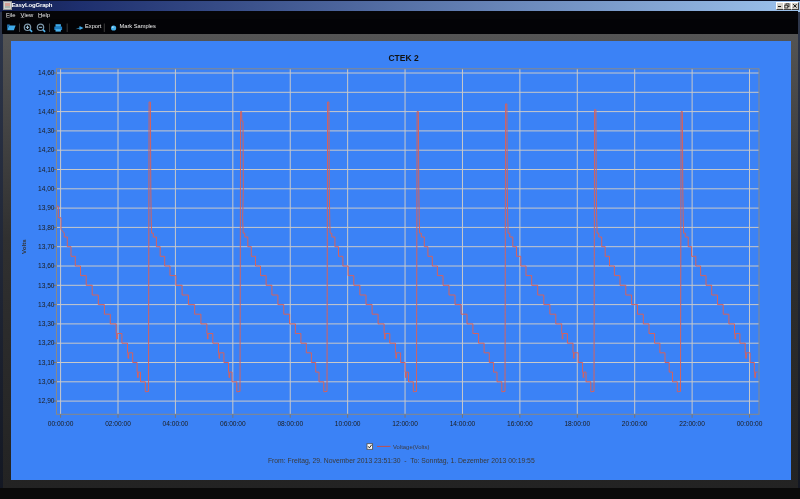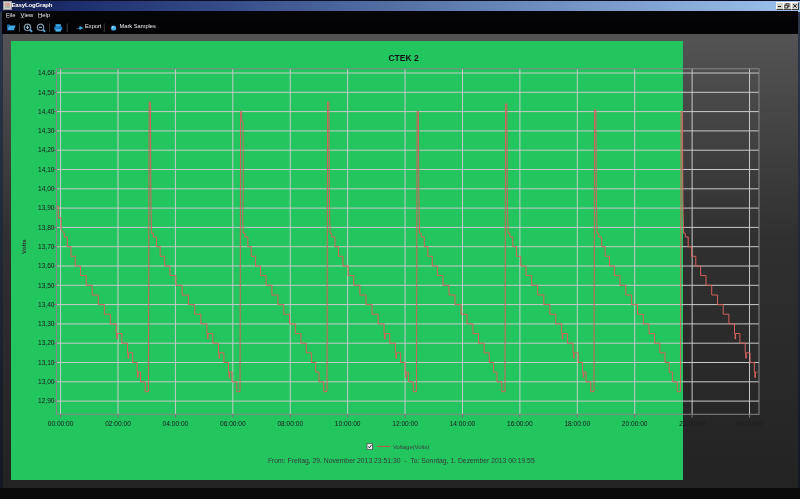--- a/index.html
+++ b/index.html
@@ -68,21 +68,21 @@
     <path d="M73.5 10.2 L77.5 8.5 L77.5 7.0 L81.5 9.0 L77.5 11.0 L77.5 9.6 Z" fill="#3fa9e8"></path>
 
     <circle cx="111.6" cy="9" r="2.6" fill="#45b0ea"></circle>
     <circle cx="110.8" cy="8.2" r="0.9" fill="#aadcf8"></circle>
   </svg>
   <div class="abs" style="left:85px;top:23.4px;font-size:5.7px;color:#f0f0f0;">Export</div>
   <div class="abs" style="left:119.5px;top:23.4px;font-size:5.7px;color:#f0f0f0;">Mark Samples</div>
 
   <div class="abs" style="left:2.5px;top:34px;width:795px;height:454px;background:linear-gradient(#545454,#303030 45%,#232323);"></div>
 
-  <div class="abs" style="left:11px;top:41px;width:672px;height:439px;background:#22c55e;">
+  <div class="abs" style="left:11px;top:41px;width:780px;height:439px;background:#3b82f6;">
 <svg width="780" height="439" viewBox="0 0 780 439" style="position:absolute;left:0;top:0">
 <g stroke="#c9c9c9" stroke-width="1">
 <line x1="45.5" y1="32.00" x2="748.0" y2="32.00"></line>
           <line x1="45.5" y1="51.30" x2="748.0" y2="51.30"></line>
           <line x1="45.5" y1="70.60" x2="748.0" y2="70.60"></line>
           <line x1="45.5" y1="89.90" x2="748.0" y2="89.90"></line>
           <line x1="45.5" y1="109.20" x2="748.0" y2="109.20"></line>
           <line x1="45.5" y1="128.50" x2="748.0" y2="128.50"></line>
           <line x1="45.5" y1="147.80" x2="748.0" y2="147.80"></line>
           <line x1="45.5" y1="167.10" x2="748.0" y2="167.10"></line>

